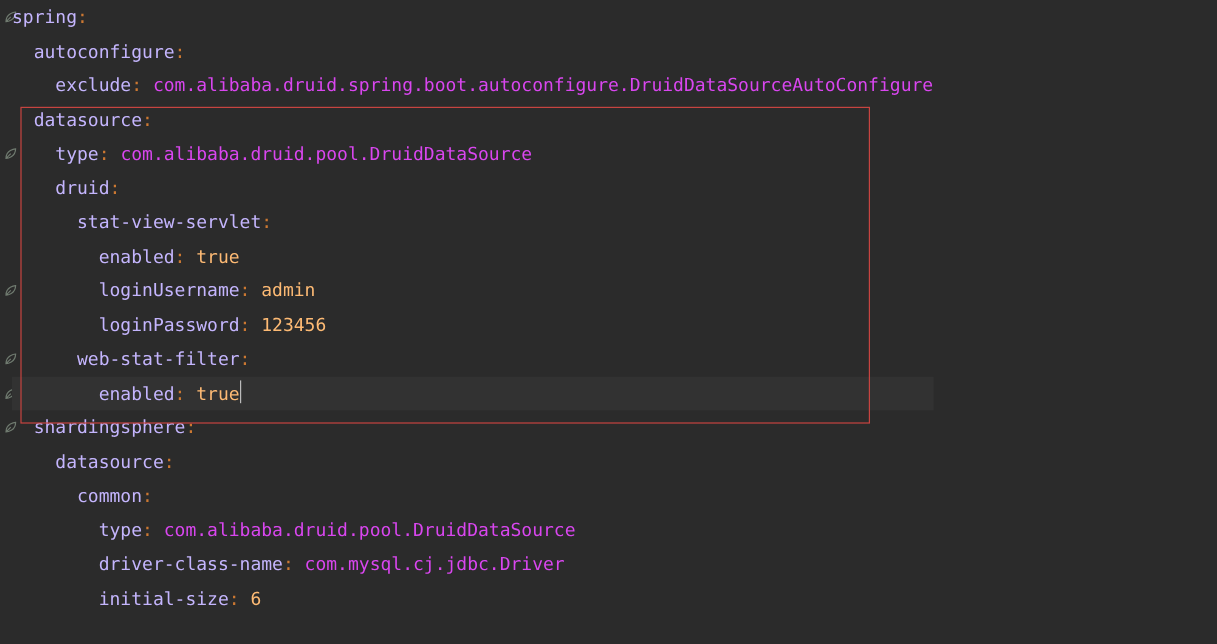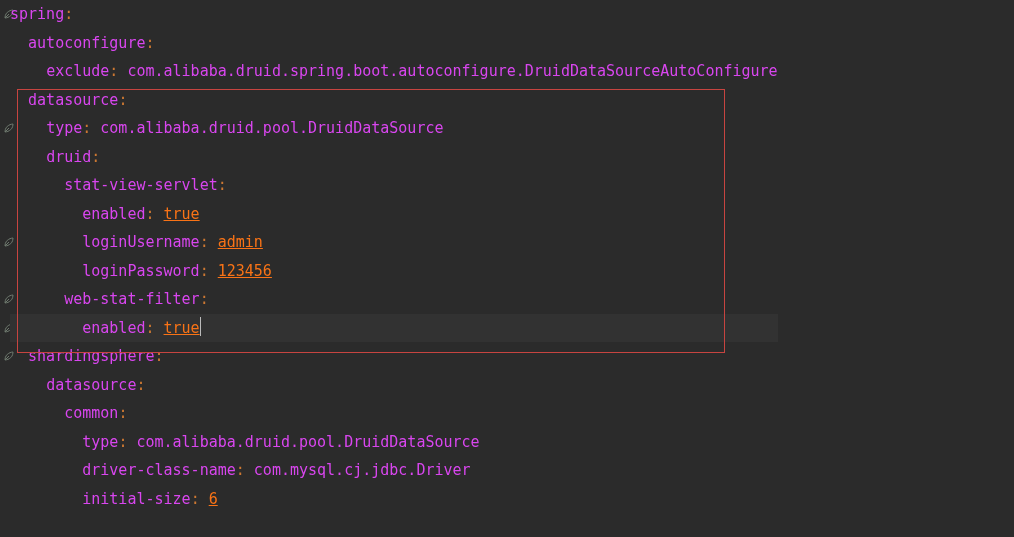--- a/index.html
+++ b/index.html
@@ -3,23 +3,23 @@
 <meta charset="utf-8">
 <style>
   html,body{margin:0;padding:0;background:#2b2b2b;font-family:"Consolas","Monaco","DejaVu Sans Mono",monospace;font-size:15px;line-height:1.9;color:#a9b7c6;}
   .editor{position:relative;width:1014px;height:537px;overflow:hidden;}
   .gutter{position:absolute;left:0;top:0;width:18px;height:100%;background:#2b2b2b;}
   .gut{position:absolute;left:3px;width:12px;height:12px;}
   .gut svg{display:block;}
   .code{position:absolute;left:0;top:0;padding:0 0 0 10px;white-space:pre;}
   .line{height:28.5px;}
   .current{background:#323232;}
-  .key{color:#d946ef;}
+  .key{color:#c4b5fd;}
   .colon{color:#cc7832;}
-  .val-lit{color:#f97316;text-decoration:underline;}
+  .val-lit{color:#fdba74;}
   .val-class{color:#d946ef;}
   .hl{position:absolute;border:1px solid #c74440;pointer-events:none;}
   .caret{display:inline-block;width:1px;height:19px;background:#bbbbbb;vertical-align:-3px;}
 </style>
 </head>
 <body>
 
 <div class="editor">
   <div class="gutter" id="gutter">
       <div class="gut" style="top: 8px;">

